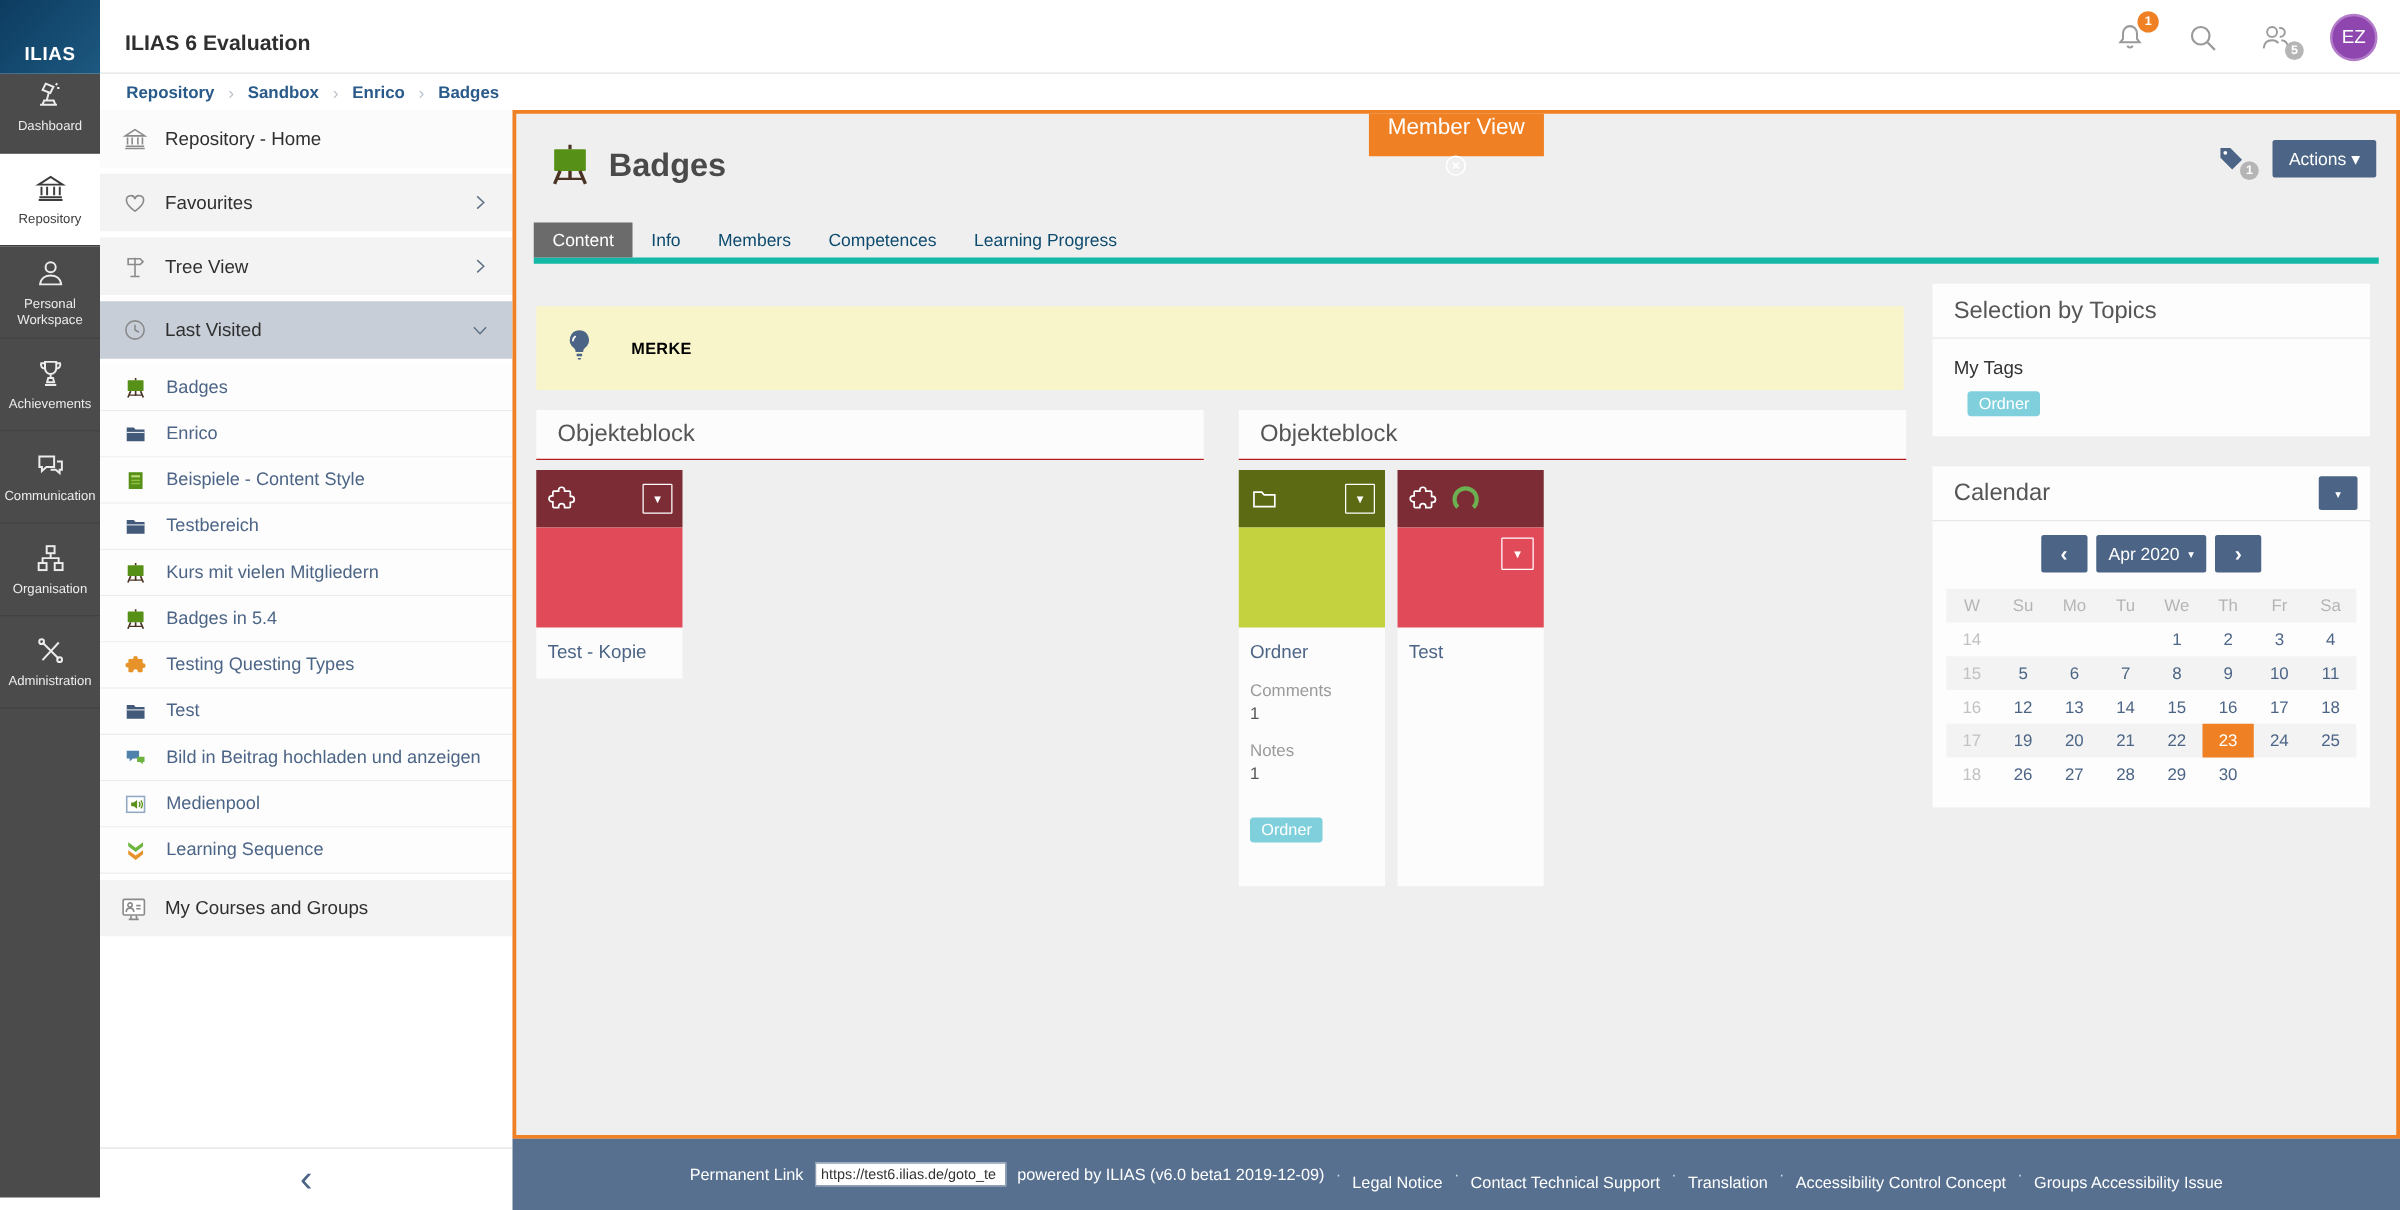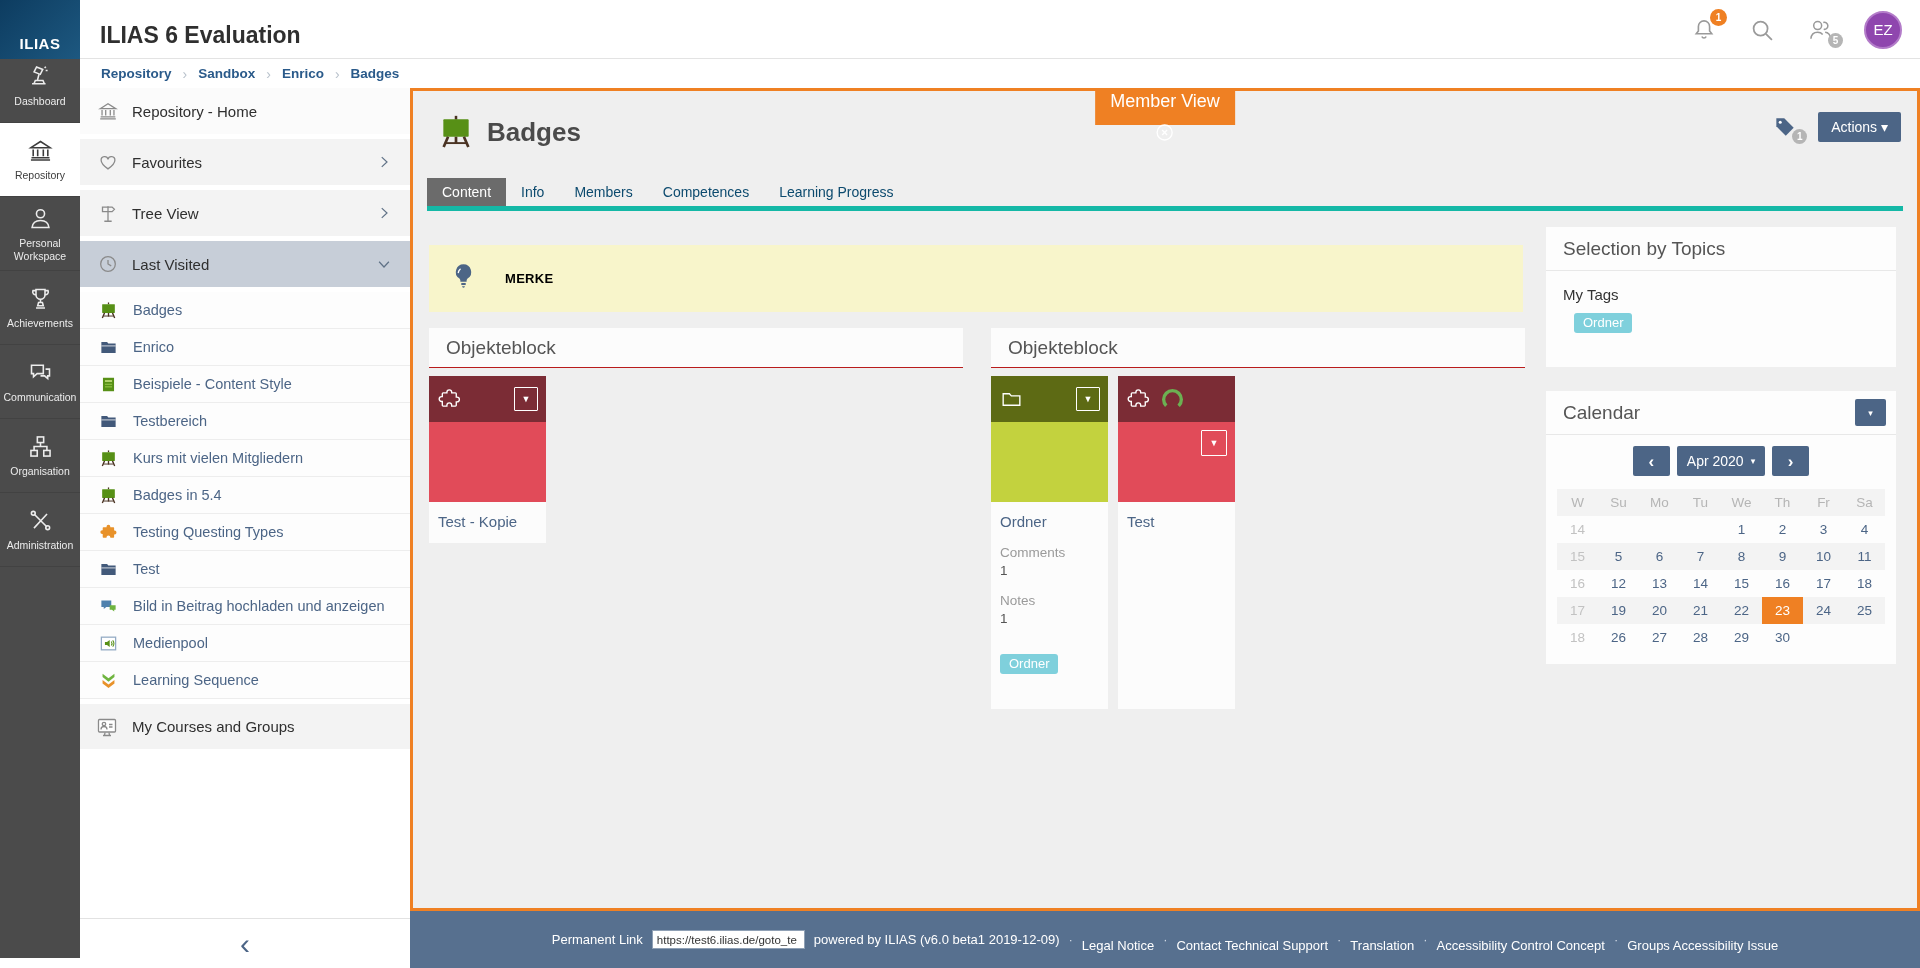--- a/index.html
+++ b/index.html
@@ -1,21 +1,21 @@
 <!DOCTYPE html>
 <html><head>
 <meta charset="utf-8">
 <style>
   * { margin:0; padding:0; box-sizing:border-box; }
   html,body { width:1920px; height:968px; font-family:"Liberation Sans",sans-serif; background:#fff; overflow:hidden; }
 
   
   .topbar { position:absolute; left:0; top:0; width:1920px; height:59px; background:#fff; border-bottom:1px solid #e3e3e3; z-index:6; }
   .logo { position:absolute; left:0; top:0; width:80px; height:59px; background:linear-gradient(135deg,#0d3c60,#1d5880); color:#fff; font-weight:bold; font-size:15px; letter-spacing:.5px; display:flex; align-items:flex-end; justify-content:center; padding-bottom:7px; cursor:pointer; }
-  .app-title { position:absolute; left:100px; top:0; height:70px; display:flex; align-items:center; font-size:23px; font-weight:700; color:#2f2f2f; }
+  .app-title { position:absolute; left:100px; top:0; height:70px; display:flex; align-items:center; font-size:17px; font-weight:700; color:#2f2f2f; }
   .topbar-icons { position:absolute; right:18px; top:0; height:59px; display:flex; align-items:center; gap:30px; }
   .tb-ic { position:relative; width:28px; height:28px; cursor:pointer; }
   .tb-ic svg { width:28px; height:28px; }
   .badge { position:absolute; border-radius:50%; color:#fff; display:flex; align-items:center; justify-content:center; font-size:10px; font-weight:700; }
   .badge.orange { background:#ef8023; width:17px; height:17px; top:-7px; right:-9px; }
   .badge.gray { background:#b5b5b5; width:15px; height:15px; bottom:-4px; right:-9px; }
   .avatar { width:38px; height:38px; border-radius:50%; background:#8f46ae; border:2px solid #b37cc9; color:#fff; font-size:15px; display:flex; align-items:center; justify-content:center; cursor:pointer; }
 
   
   .breadcrumb-bar { position:absolute; left:80px; top:59px; width:1840px; height:29px; background:#fff; }
@@ -81,21 +81,21 @@
   .card-title { color:#4c6586; cursor:pointer; display:inline-block; }
   .meta-label { color:#9a9a9a; font-size:13.5px; margin-top:15px; }
   .meta-value { color:#555; font-size:13.5px; margin-top:3px; }
   .tag-chip { display:inline-block; background:#7fd0dc; color:#fff; font-size:13px; padding:2px 9px 3px; border-radius:3px; margin-top:11px; cursor:pointer; }
 
   
   .right-col { position:absolute; left:1133px; top:136px; width:350px; }
   .panel { background:#fdfdfd; }
   .panel.topics { margin-bottom:24px; }
   .panel-header { padding:11px 17px 10px; font-size:19px; color:#555; border-bottom:1px solid #e8e8e8; position:relative; }
-  .topics-body { padding:15px 17px 34px; }
+  .topics-body { padding:15px 17px 16px; }
   .my-tags-label { font-size:15px; color:#333; margin-bottom:10px; }
   .topics-body .tag-chip { margin-top:0; margin-left:11px; }
   .cal-dd { position:absolute; right:10px; top:8px; width:31px; height:27px; background:#4c6586; color:#fff; font-size:9px; display:flex; align-items:center; justify-content:center; border-radius:2px; cursor:pointer; }
   .cal-nav { display:flex; justify-content:center; align-items:center; gap:7px; padding:11px 0 13px; }
   .cal-btn { background:#4c6586; color:#fff; height:30px; min-width:37px; display:flex; align-items:center; justify-content:center; gap:7px; font-size:14px; border-radius:2px; cursor:pointer; padding:0 10px; }
   .cal-btn .arrow { font-size:17px; font-weight:700; line-height:1; }
   .cal-btn .caret { font-size:9px; }
   .cal-grid { padding:0 11px 13px; }
   .cal-row { display:flex; height:27px; align-items:center; }
   .cal-row.stripe { background:#f3f3f3; }

